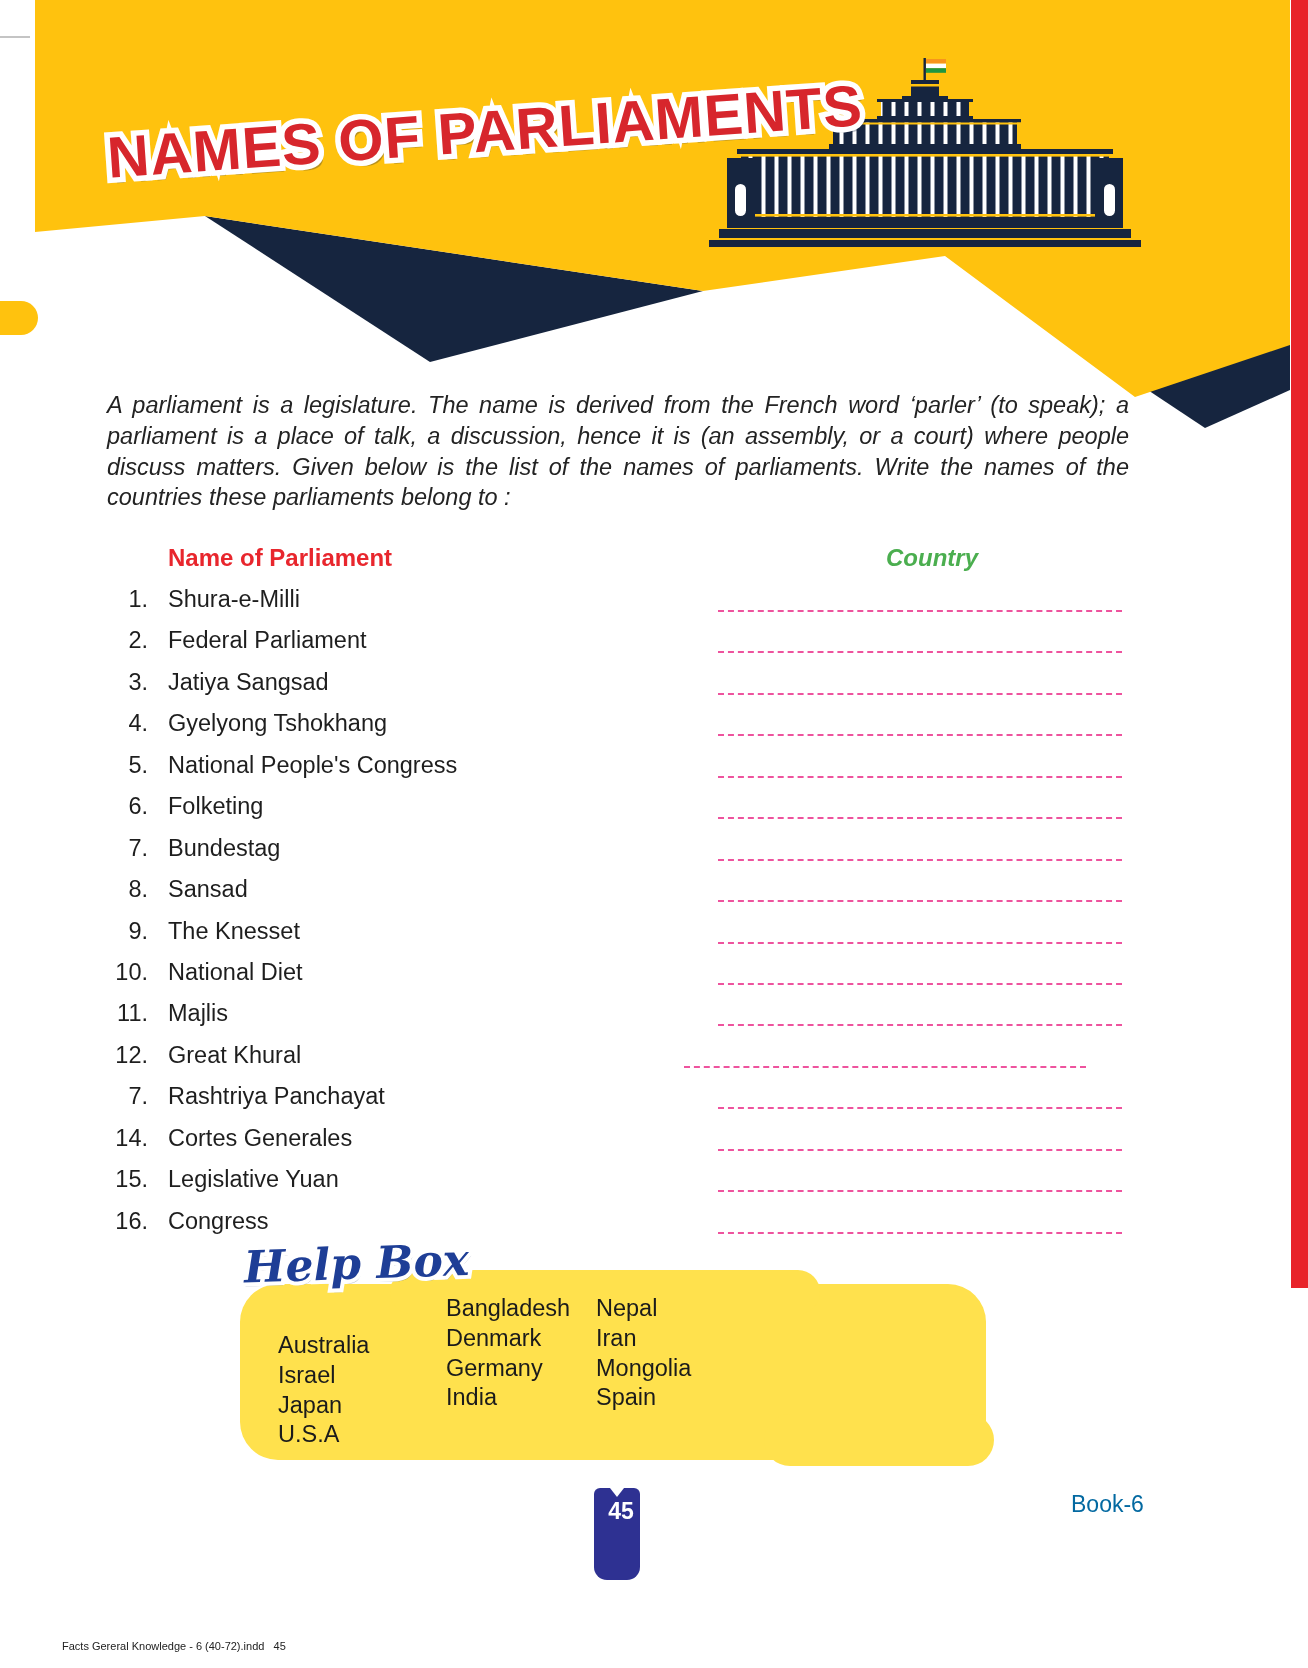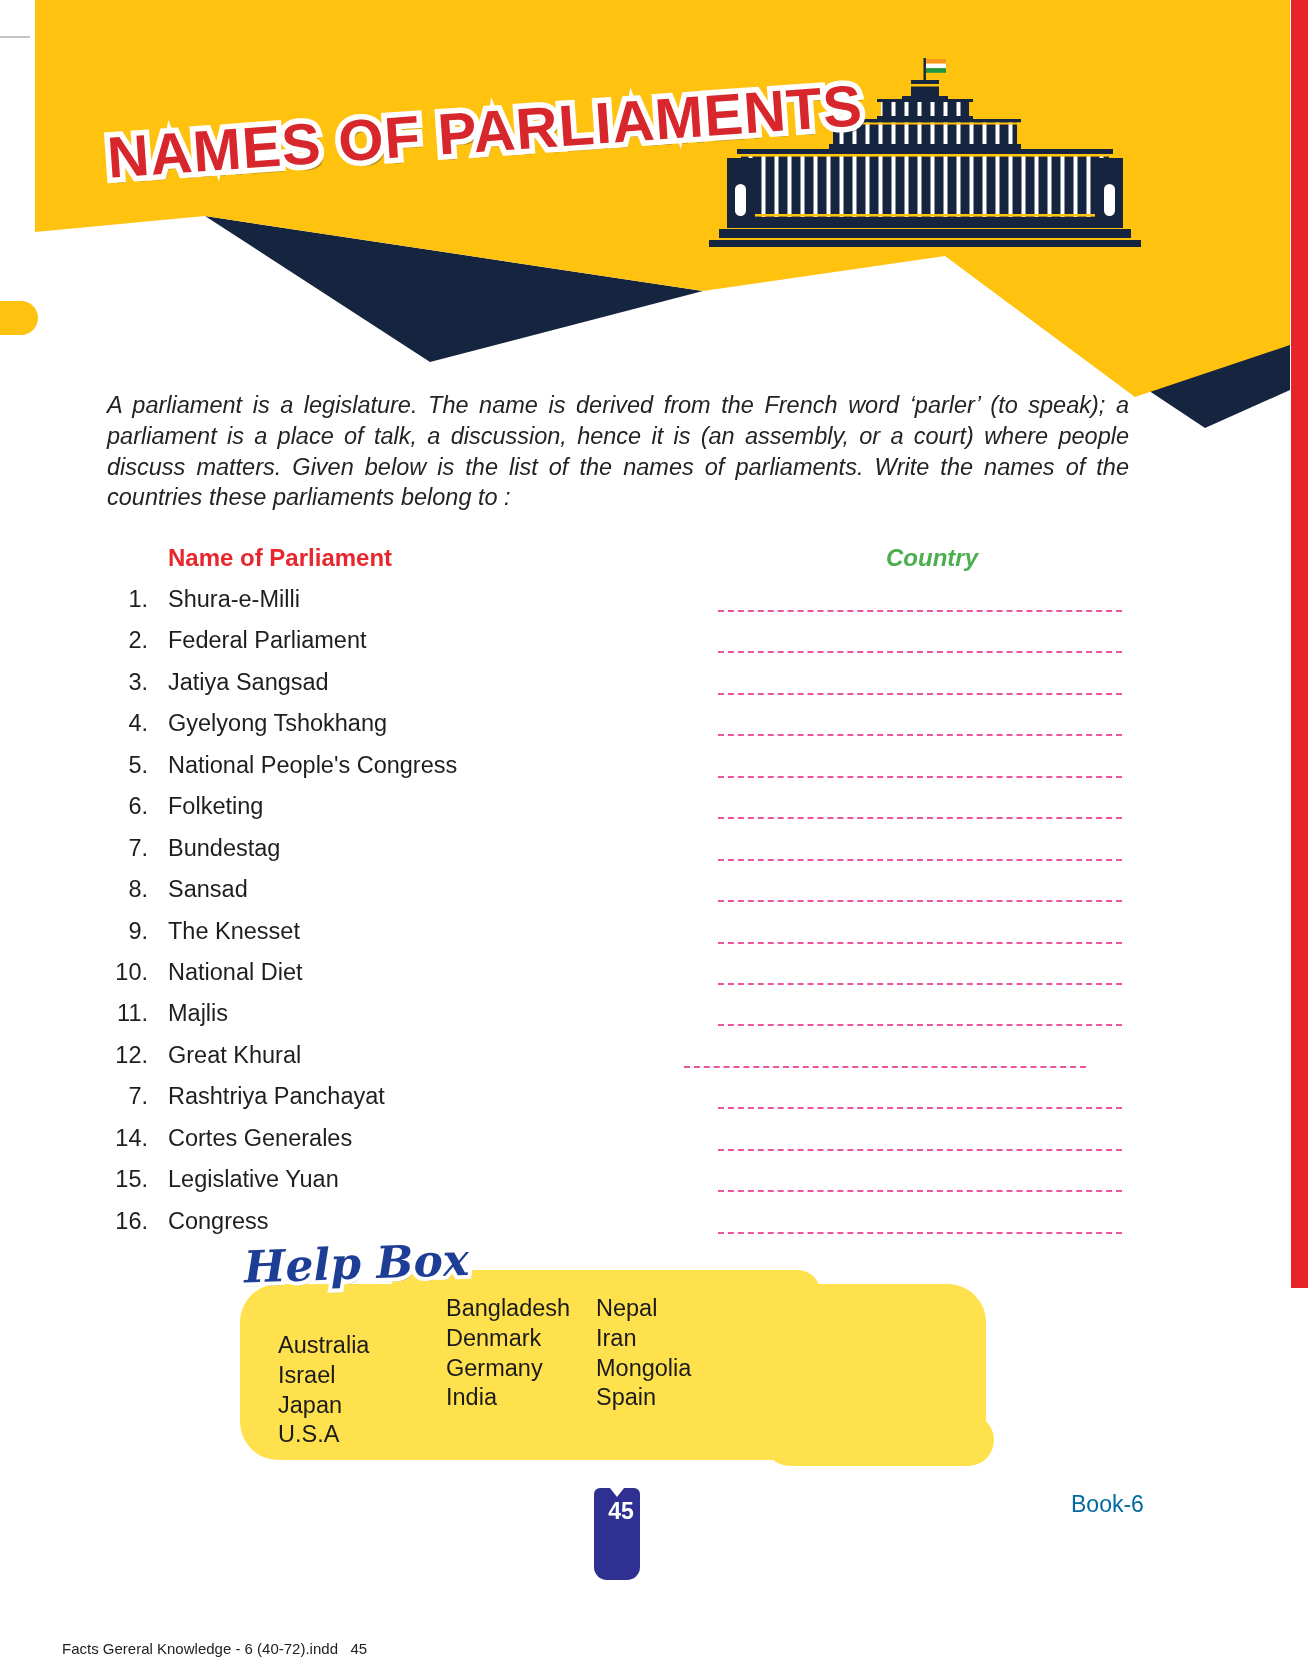--- a/index.html
+++ b/index.html
@@ -86,21 +86,21 @@
   }
   .bookmark::before {
     content:""; position:absolute; top:0; left:50%; margin-left:-7px;
     border-left:7px solid transparent; border-right:7px solid transparent;
     border-top:9px solid #ffffff;
   }
   .bookmark .pnum { display:block; margin-top:10px; color:#ffffff; font-weight:700; font-size:23px;margin-left:8px; }
 
   .book-label { position:absolute; left:1052px; top:1491px; font-size:23px; color:#0369a1;margin-left:19px; }
 
-  .footer-left  { position:absolute; left:62px;  top:1640px; font-size:15px; color:#222; white-space:pre; }
+  .footer-left  { position:absolute; left:62px;  top:1640px; font-size:11px; color:#222; white-space:pre; }
   .footer-right { position:absolute; left:1062px; top:1736px; font-size:13px; color:#ec4899; white-space:pre; }
 </style>
 </head>
 <body>
 
 <div class="page">
 
   <div class="crop-mark"></div>
   <div class="red-strip"></div>
   <div class="left-tab"></div>

